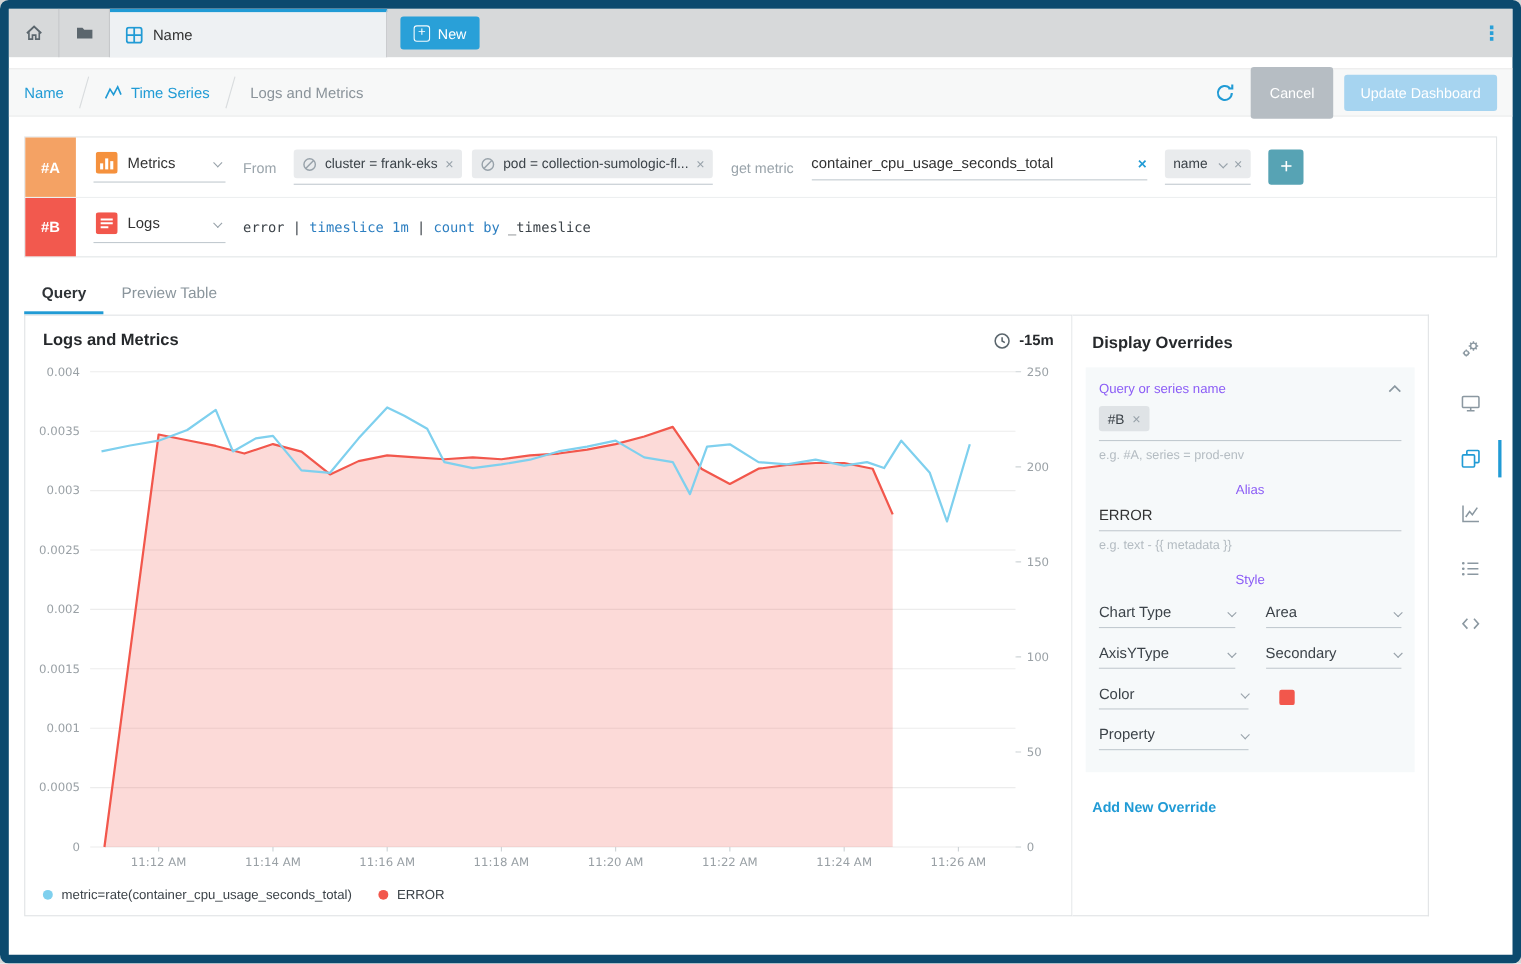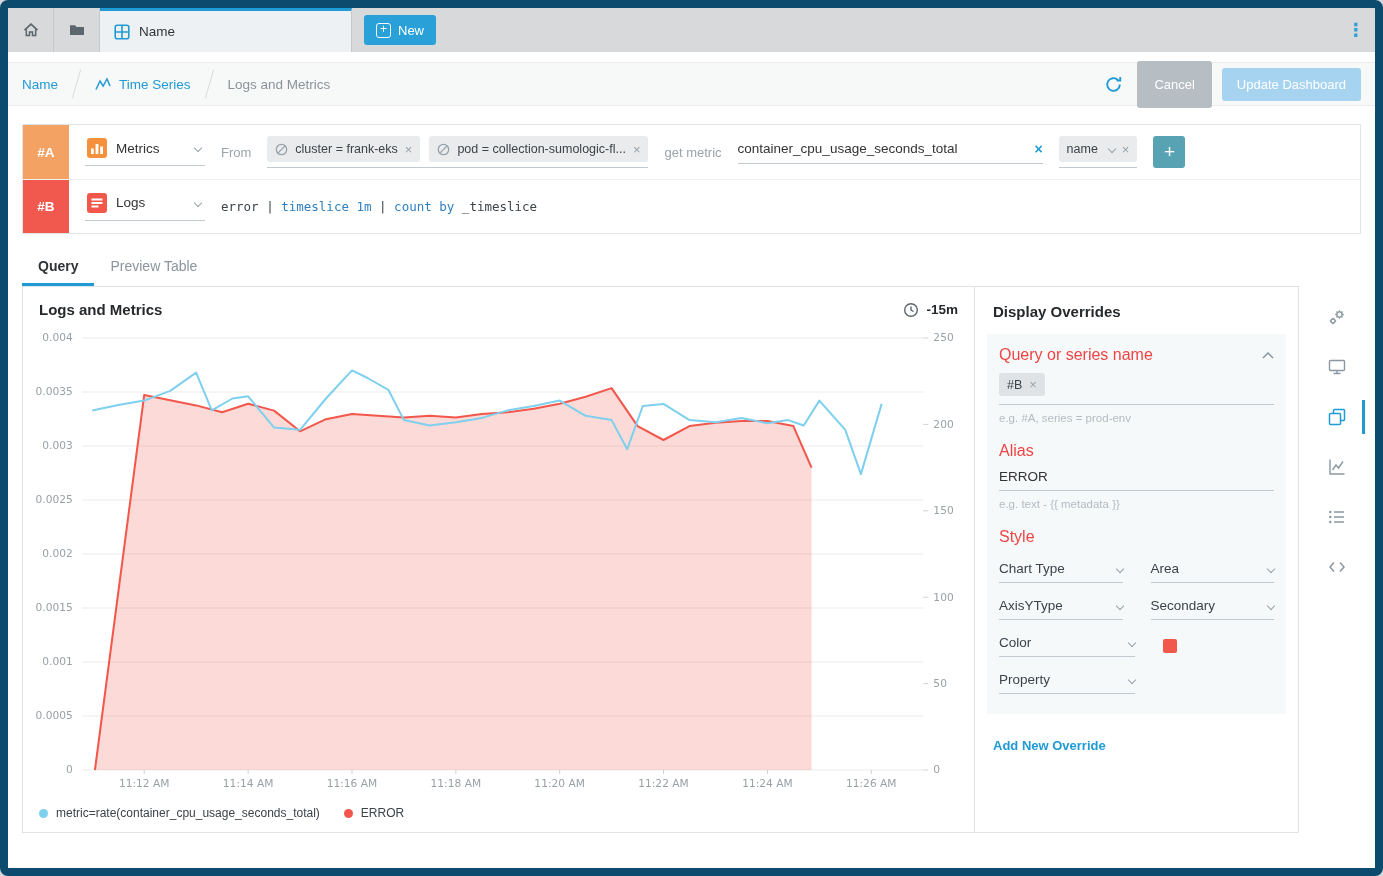--- a/index.html
+++ b/index.html
@@ -85,21 +85,21 @@
   #chartSvg { display: block; }
   #chartSvg .tk { font-family: "DejaVu Sans", sans-serif; font-size: 10.5px; fill: #9aa1a6; }
   .legend { display: flex; gap: 24px; padding: 2px 16px 12px; align-items: center; }
   .legend-item { display: flex; gap: 8px; align-items: center; font-size: 12px; color: #3c4349; }
   .legend-dot { width: 9px; height: 9px; border-radius: 50%; }
   
   .overrides { width: 324px; border: 1px solid #e0e3e5; border-left: none; background: #fff;
                padding: 16px 18px; flex-shrink: 0; }
   .ov-title { font-size: 15px; font-weight: 700; color: #26292c; margin-bottom: 14px; }
   .ov-section { background: #f6f9fa; margin: 0 -6px; padding: 12px 12px 8px; }
-  .ov-label { font-size: 16px; color: #ef4444; }
+  .ov-label { font-size: 12px; color: #8b5cf6; text-align: center; }
   .ov-row-head { display: flex; justify-content: space-between; align-items: center; }
   .ov-chip-line { border-bottom: 1px solid #c2cad0; padding-bottom: 8px; margin-top: 9px; }
   .ov-chip { display: inline-flex; background: #dfe3e6; border-radius: 3px; padding: 4px 8px;
              font-size: 12.5px; color: #3c4349; gap: 7px; align-items: center; }
   .ov-helper { font-size: 11.5px; color: #b4bcc2; margin-top: 7px; }
   .ov-value { font-size: 13.5px; color: #333; border-bottom: 1px solid #c2cad0;
               padding-bottom: 6px; margin-top: 9px; cursor: text; }
   .mt { margin-top: 18px; }
   .sel-row { display: flex; gap: 28px; margin-top: 15px; align-items: center; text-align: right; }
   .sel { width: 136px; display: flex; justify-content: space-between; align-items: center;

